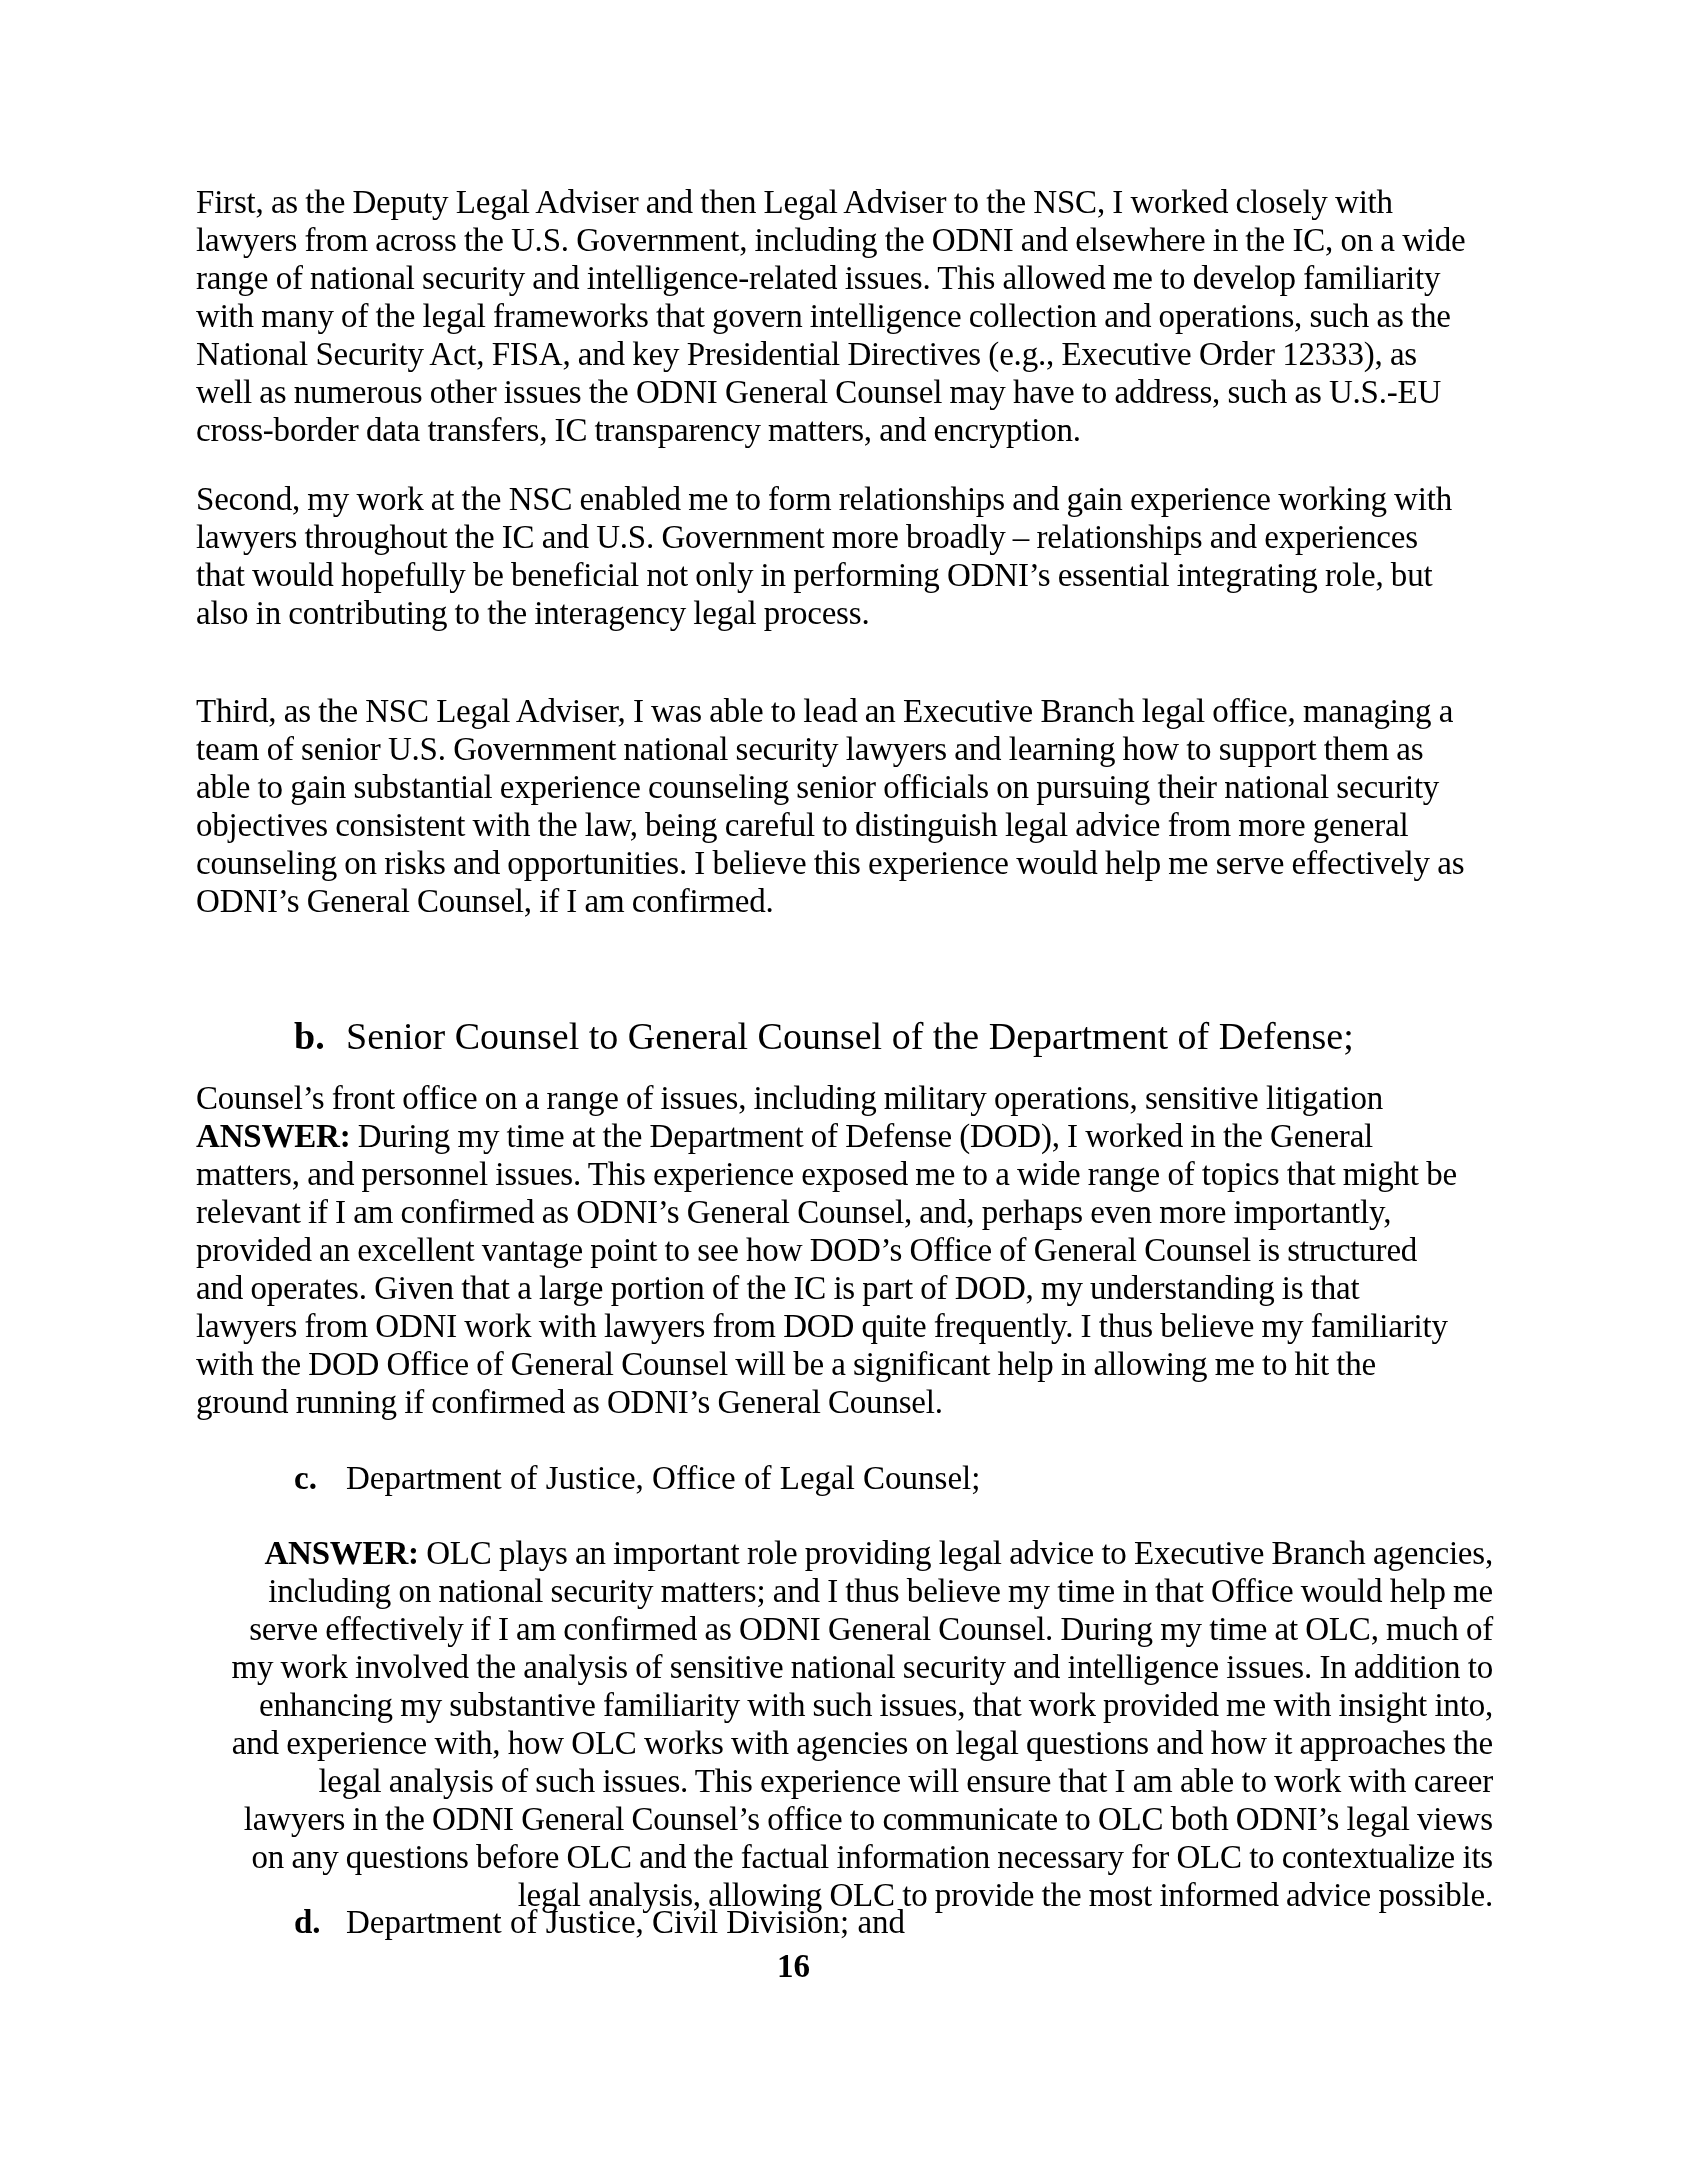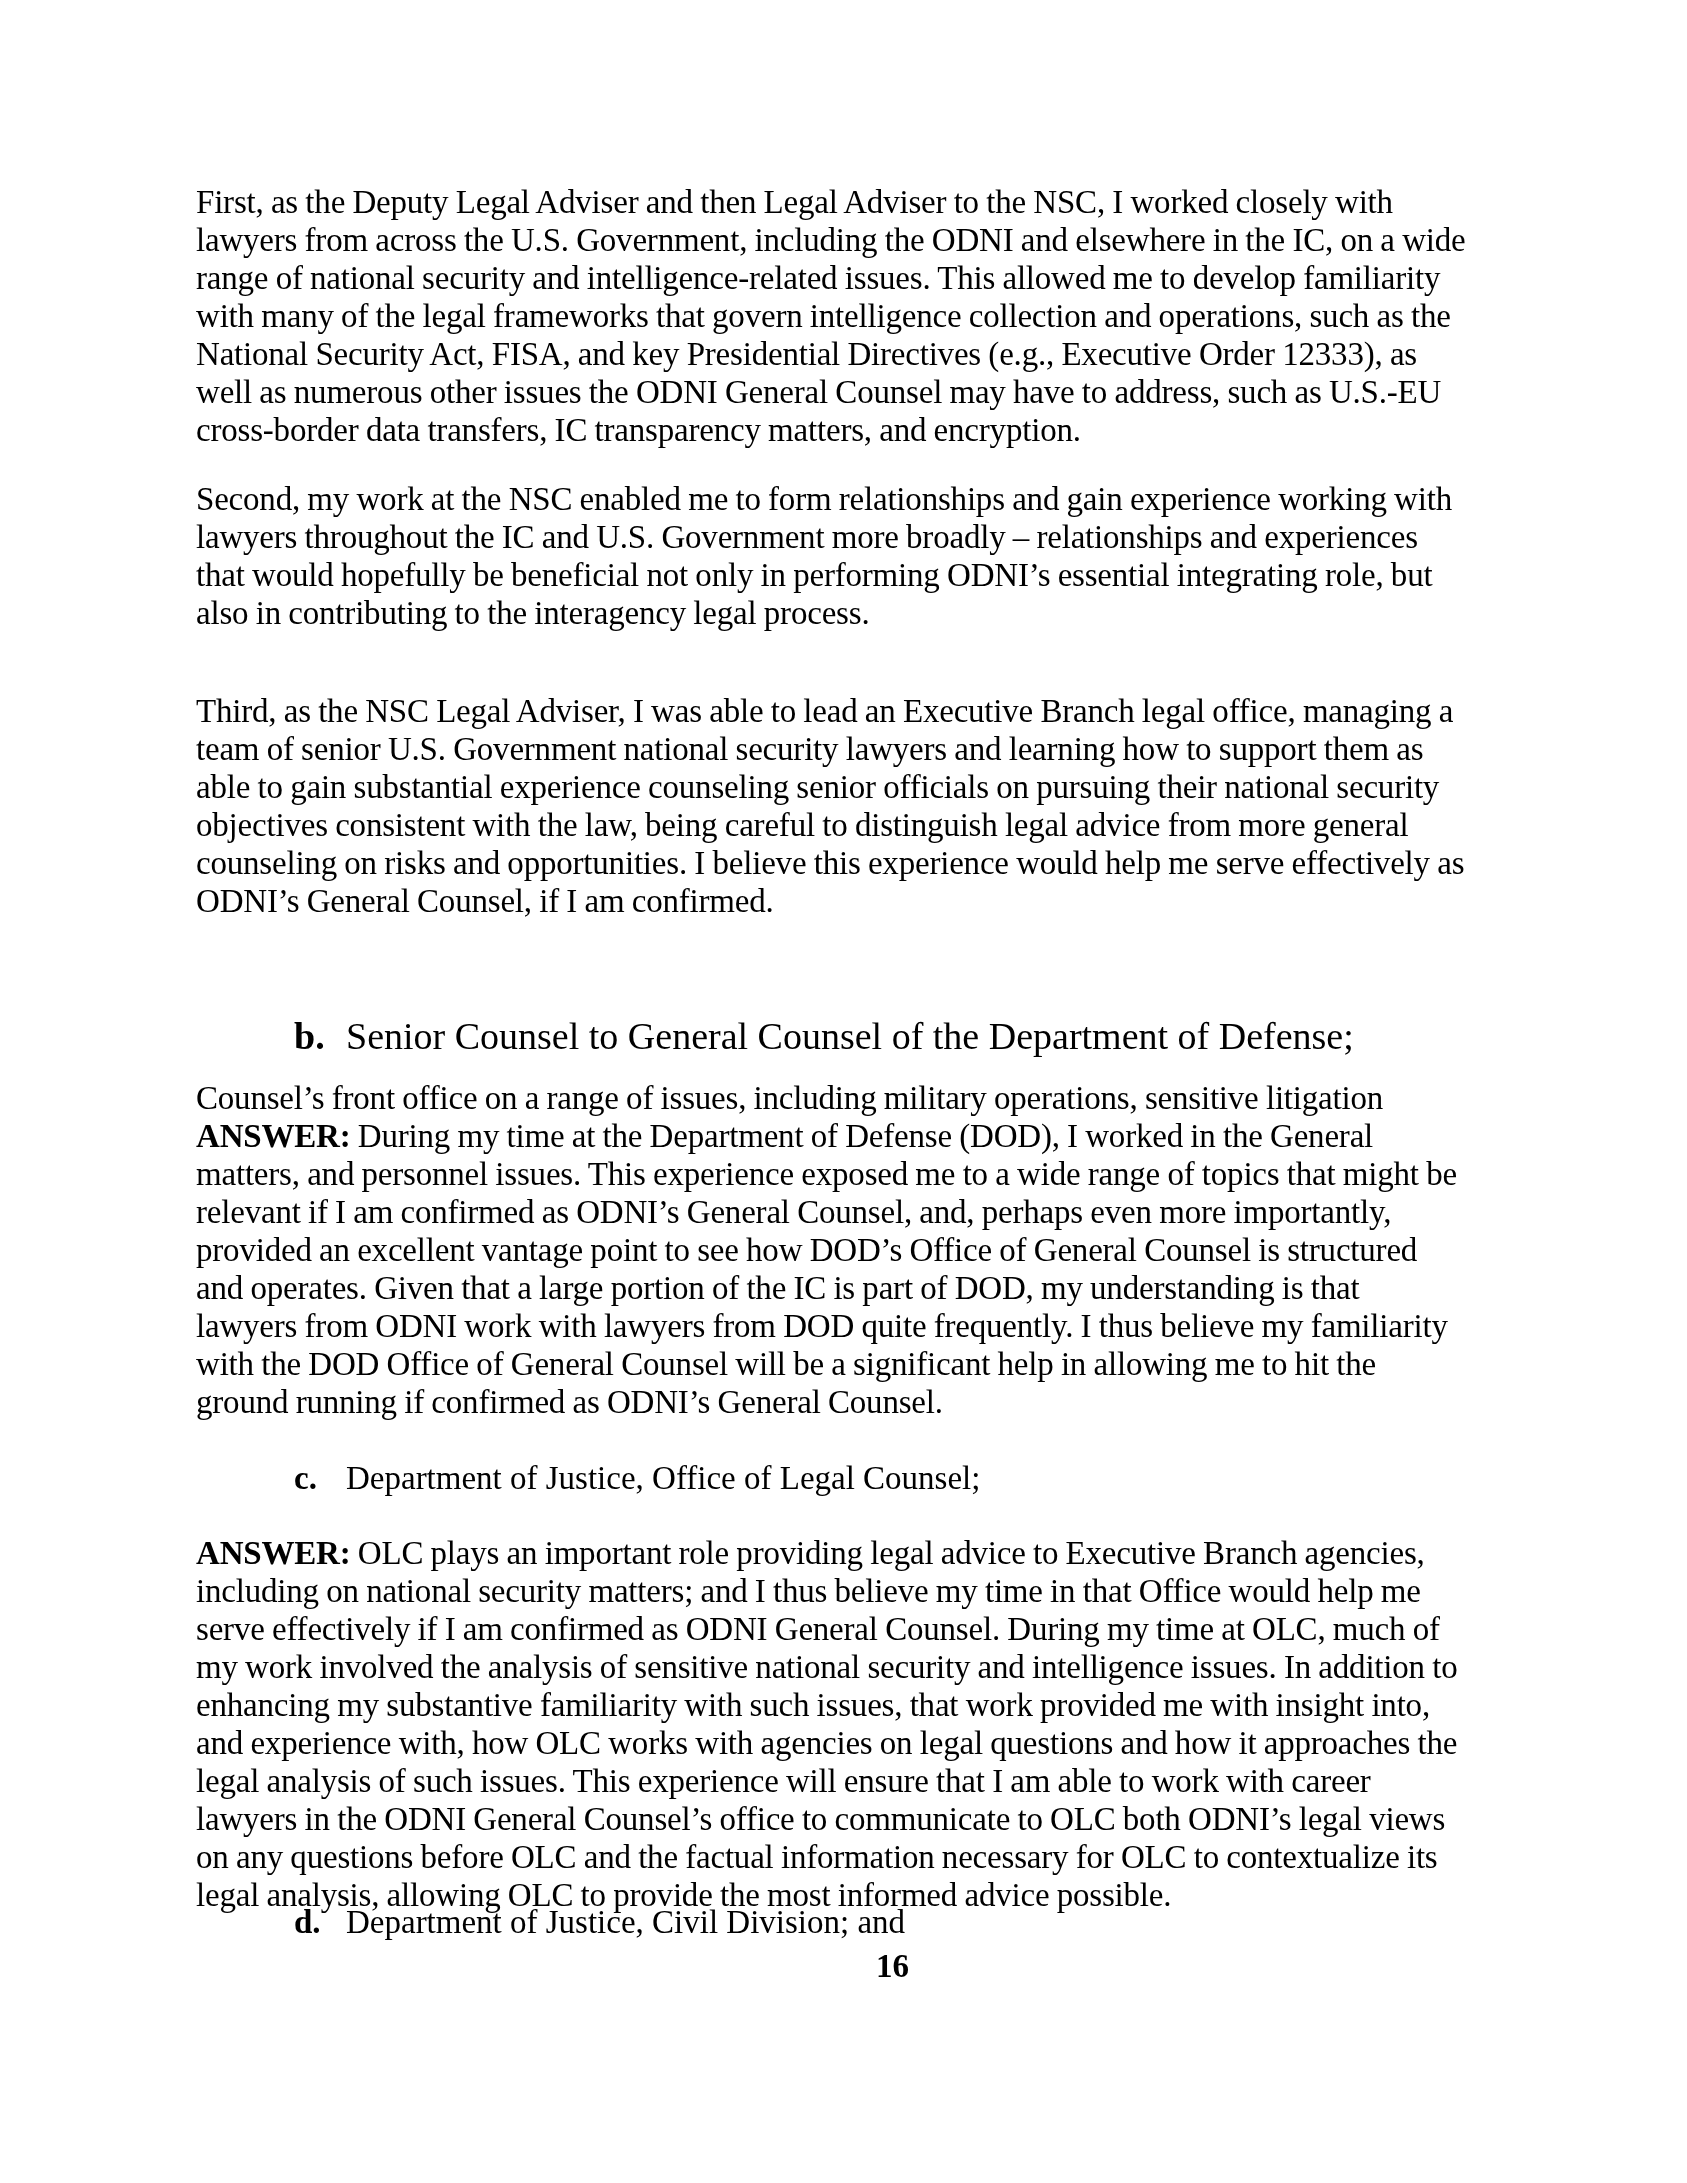--- a/index.html
+++ b/index.html
@@ -22,23 +22,23 @@
   #h-b { left: 294px; top: 1014px; font-size: 38px; }
   #h-b .marker { width: 52px; }
   #h-c { left: 294px; top: 1460px; font-size: 33px; }
   #h-c .marker { width: 52px; }
   #h-d { left: 294px; top: 1904px; font-size: 33px; }
   #h-d .marker { width: 52px; }
   #p1 { top: 183px; }
   #p2 { top: 480px; }
   #p3 { top: 692px; }
   #p4 { top: 1079px; }
-  #p5 { top: 1534px; }
+  #p5 { top: 1534px; text-align: right; }
   .page-number {
-    position: absolute; left: 777px; top: 1948px; width: 132px; text-align: right;
+    position: absolute; left: 777px; top: 1948px; width: 132px; text-align: left;
     font-family: "Liberation Serif", "DejaVu Serif", serif;
     font-size: 33px; font-weight: bold; color: #000;
   }
 </style>
 </head>
 <body>
 
 <div class="page">
 
   <div class="para" id="p1">

